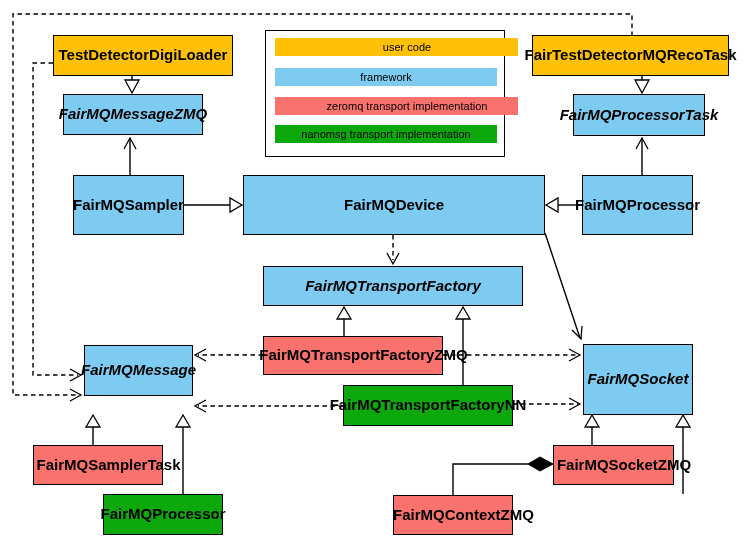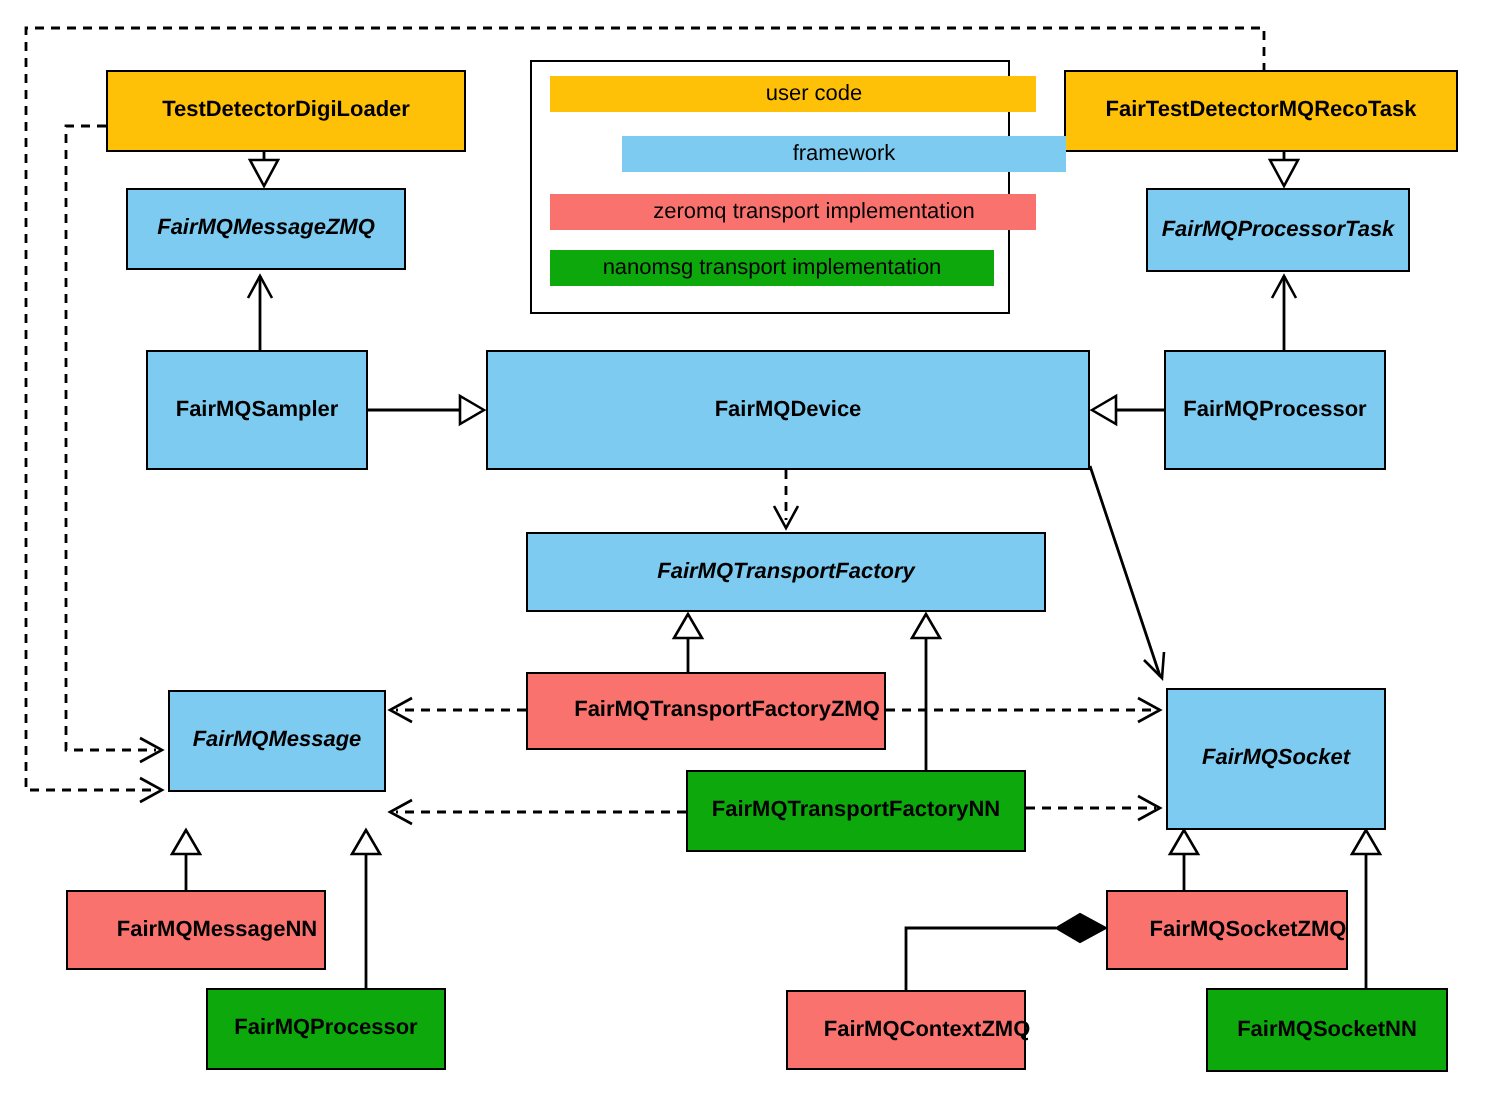--- a/index.html
+++ b/index.html
@@ -4,37 +4,37 @@
 <style>
   html,body{margin:0;padding:0;background:#ffffff;}
   #canvas{
     position:relative;width:748px;height:549px;background:#ffffff;
     font-family:"Liberation Sans",sans-serif;overflow:hidden;
   }
   #edges{position:absolute;left:0;top:0;z-index:1;}
   .node{
     position:absolute;z-index:2;box-sizing:border-box;
     border:1.5px solid #000;display:flex;align-items:center;justify-content:center;
-    text-align:center;font-weight:bold;font-size:11px;color:#000;line-height:1.1;
+    text-align:center;font-weight:bold;font-size:15px;color:#000;line-height:1.1;
   }
   .abstract{font-style:italic;}
   .user{background:#FFC107;}
   .framework{background:#7DCBF0;}
   .zeromq{background:#F9726E;padding-left:21px;}
   .nanomsg{background:#0CA80C;}
   #legend{
     position:absolute;left:265px;top:30px;width:240px;height:127px;z-index:2;
     box-sizing:border-box;border:1.5px solid #000;background:#ffffff;
   }
   .legend-bar{
     position:absolute;left:9px;width:222px;height:18px;
     display:flex;align-items:center;justify-content:center;
     font-size:11px;font-weight:normal;color:#000;
   }
-  .lb0{top:7px;padding-left:21px;}  .lb1{top:37px;margin-left:36px;}  .lb2{top:66px;}  .lb3{top:94px;}
+  .lb0{top:7px;padding-left:21px;}  .lb1{top:37px;}  .lb2{top:66px;}  .lb3{top:94px;}
   .edge-line{stroke:#000;stroke-width:1.4;fill:none;}
   .edge-dashed{stroke:#000;stroke-width:1.4;fill:none;stroke-dasharray:4.5,3.5;}
   .tri{fill:#ffffff;stroke:#000;stroke-width:1.3;}
   .vhead{stroke:#000;stroke-width:1.3;fill:none;}
   .diamond{fill:#000;stroke:#000;stroke-width:1;}
 </style>
 </head>
 <body>
 
 <div id="canvas">
@@ -177,33 +177,30 @@
   <div class="node nanomsg" style="left:343px;top:385px;width:170px;height:41px">
     <span>FairMQTransportFactoryNN</span>
   </div>
   <div class="node framework abstract" style="left:84px;top:345px;width:109px;height:51px">
     <span>FairMQMessage</span>
   </div>
   <div class="node framework abstract" style="left:583px;top:344px;width:110px;height:71px">
     <span>FairMQSocket</span>
   </div>
   <div class="node zeromq" style="left:33px;top:445px;width:130px;height:40px">
-    <span>FairMQMessageNN</span>
+    <span>FairMQSamplerTask</span>
   </div>
   <div class="node nanomsg" style="left:103px;top:494px;width:120px;height:41px">
     <span>FairMQProcessor</span>
   </div>
   <div class="node zeromq" style="left:393px;top:495px;width:120px;height:40px">
     <span>FairMQContextZMQ</span>
   </div>
   <div class="node zeromq" style="left:553px;top:445px;width:121px;height:40px">
     <span>FairMQSocketZMQ</span>
-  </div>
-  <div class="node nanomsg" style="left:603px;top:494px;width:121px;height:42px">
-    <span>FairMQSocketNN</span>
   </div>
 
   <div id="legend">
     <div class="legend-bar lb0 user">
       <span>user code</span>
     </div>
     <div class="legend-bar lb1 framework">
       <span>framework</span>
     </div>
     <div class="legend-bar lb2 zeromq">

